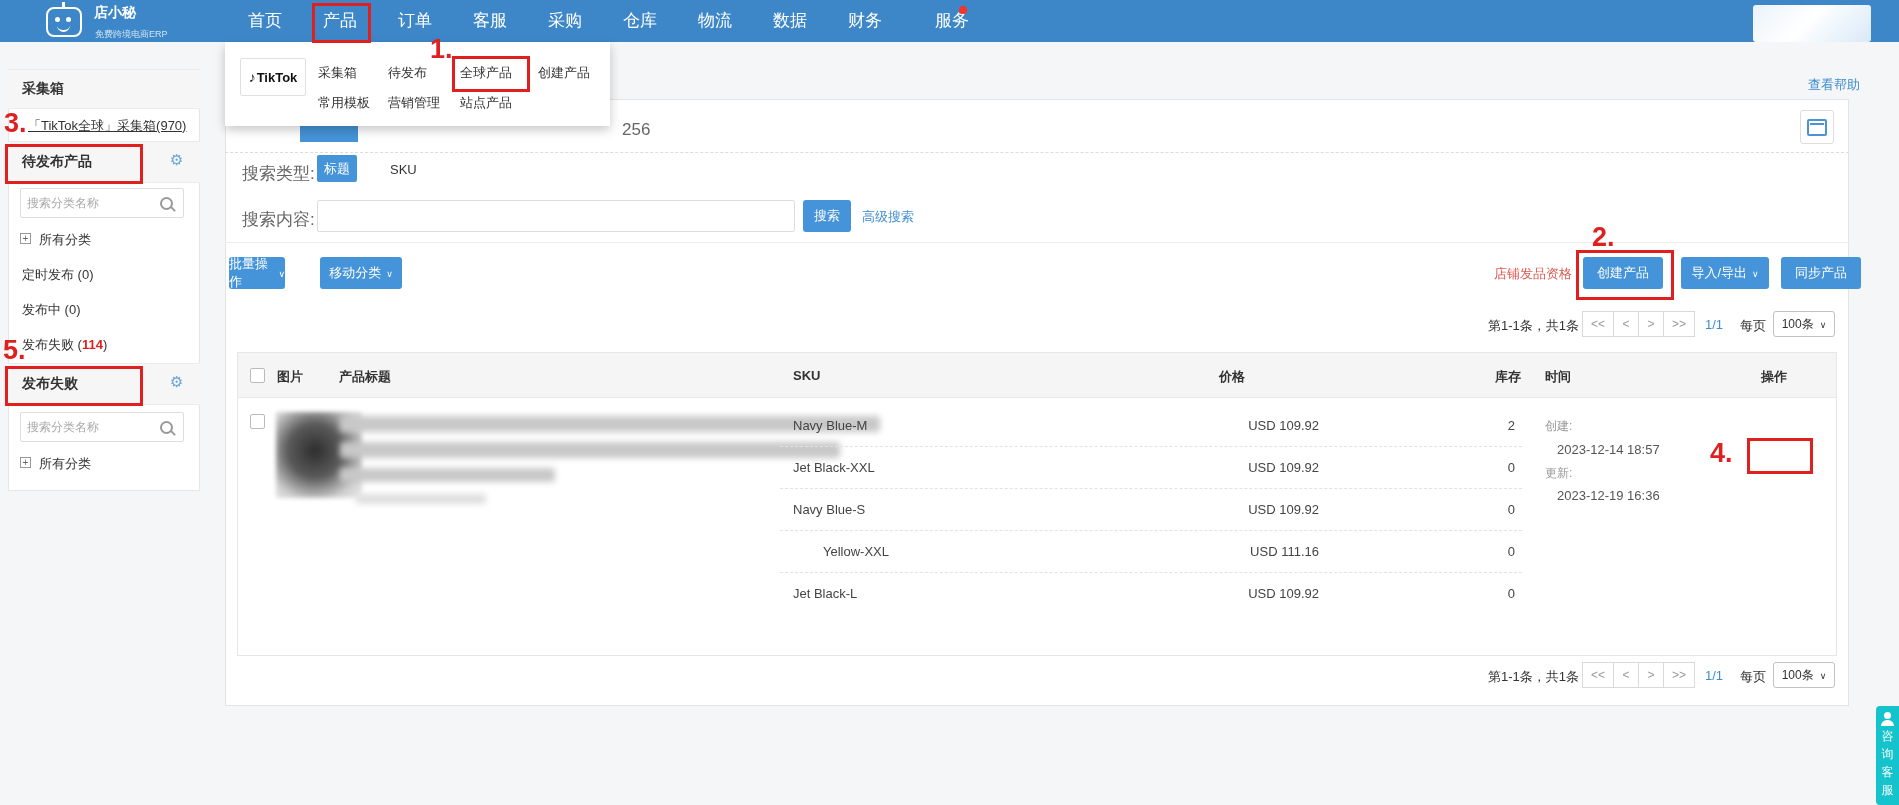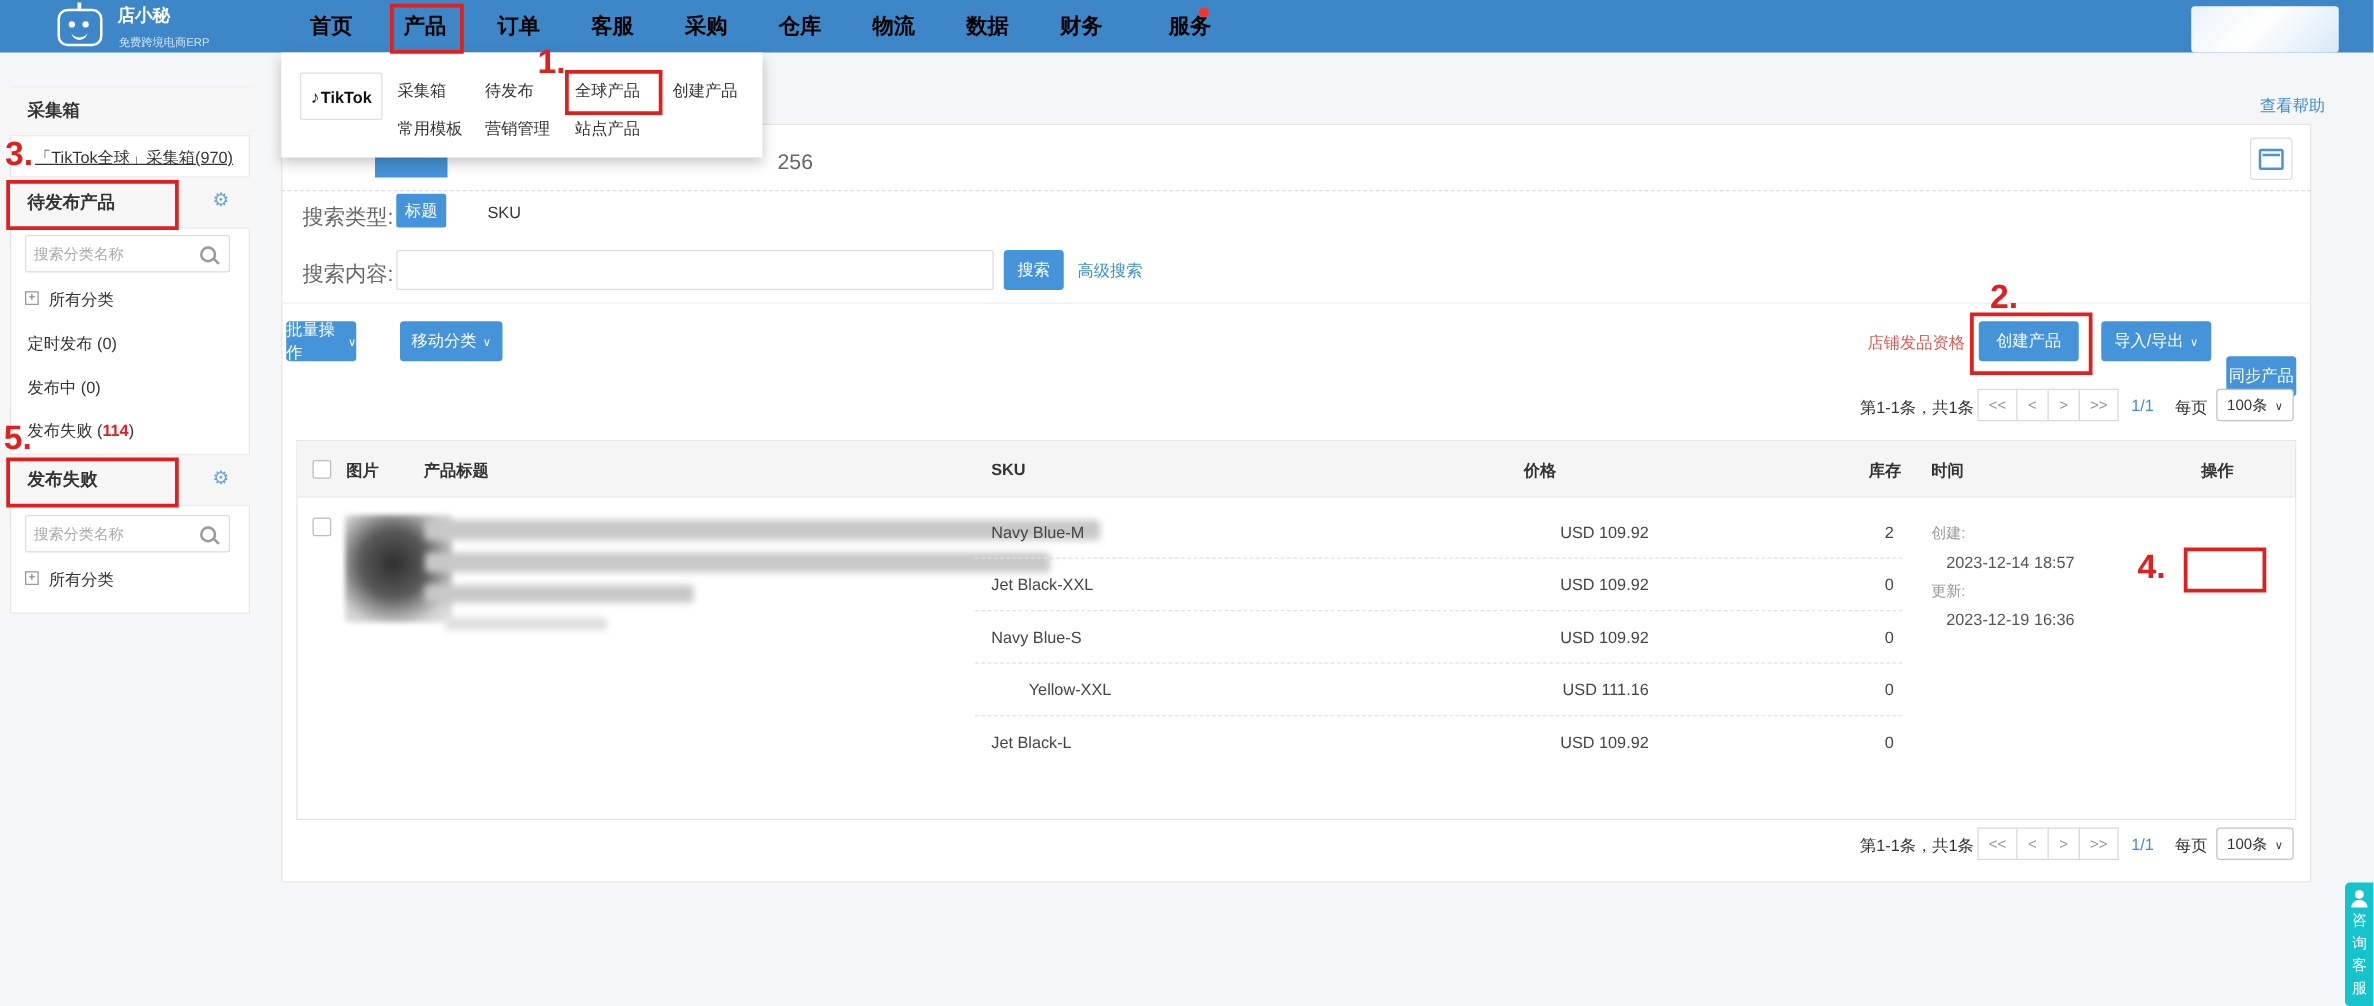--- a/index.html
+++ b/index.html
@@ -3,21 +3,21 @@
 <meta charset="utf-8">
 <style>
   html,body{margin:0;padding:0;}
   body{font-family:"Liberation Sans","DejaVu Sans",sans-serif;background:#f5f6f7;}
   #screen{position:relative;width:1899px;height:805px;overflow:hidden;background:#f5f6f7;}
   .abs{position:absolute;}
   .txt13{font-size:13px;color:#333;}
   .link{color:#3e8ed0;font-size:13px;cursor:pointer;text-decoration:none;}
   
   .topbar{left:0;top:0;width:1899px;height:42px;background:#3d87c8;}
-  .nav-item{color:#000000;font-size:17px;font-weight:bold;line-height:42px;}
+  .nav-item{color:#ffffff;font-size:17px;font-weight:normal;line-height:42px;}
   .logo-title{color:#fff;font-size:14px;font-weight:bold;}
   .logo-sub{color:#cfe4f5;font-size:9px;}
   .robot{width:32px;height:26px;border:2px solid #fff;border-radius:8px;}
   .robot .ant{position:absolute;left:14px;top:-7px;width:3px;height:6px;background:#fff;}
   .robot .eye{position:absolute;top:8px;width:5px;height:5px;border-radius:50%;background:#fff;}
   .robot .smile{position:absolute;left:9px;top:15px;width:13px;height:6px;border-bottom:2px solid #fff;border-radius:0 0 8px 8px;}
   .userbox{left:1753px;top:5px;width:118px;height:37px;border-radius:3px;background:linear-gradient(135deg,#eaf3fb,#ffffff 45%,#d8e9f7);}
   .reddot{width:8px;height:8px;border-radius:50%;background:#ff3226;}
   
   .red-box{border:3px solid #e01f1f;z-index:120;}
@@ -175,21 +175,21 @@
       <span class="chev">∨</span>
   </div>
   <div class="abs" style="left:1494px;top:265px;font-size:13px;color:#dd5a52;z-index:15;">店铺发品资格</div>
   <div class="abs btn-blue" style="left:1583px;top:257px;width:80px;height:32px;">创建产品</div>
   <div class="abs red-box" style="left:1576px;top:250px;width:92px;height:44px;"></div>
   <div class="abs anno" style="left:1592px;top:224px;">2.</div>
   <div class="abs btn-blue" style="left:1681px;top:257px;width:88px;height:32px;">
     <span>导入/导出</span>
       <span class="chev">∨</span>
   </div>
-  <div class="abs btn-blue" style="left:1781px;top:257px;width:56px;height:32px;margin-top:28px;">同步产品</div>
+  <div class="abs btn-blue" style="left:1781px;top:257px;width:80px;height:32px;">同步产品</div>
 
   <div class="abs pg-summary" style="left:1488px;top:317px;">第1-1条，共1条</div>
   <div class="abs pg-group" style="left:1583px;top:311px;">
     <div class="pg-btn" style="width:32px;">&lt;&lt;</div>
     <div class="pg-btn" style="width:26px;">&lt;</div>
     <div class="pg-btn" style="width:26px;">&gt;</div>
     <div class="pg-btn" style="width:32px;">&gt;&gt;</div>
   </div>
   <div class="abs pg-page" style="left:1705px;top:317px;">1/1</div>
   <div class="abs txt13" style="left:1740px;top:317px;z-index:15;">每页</div>

